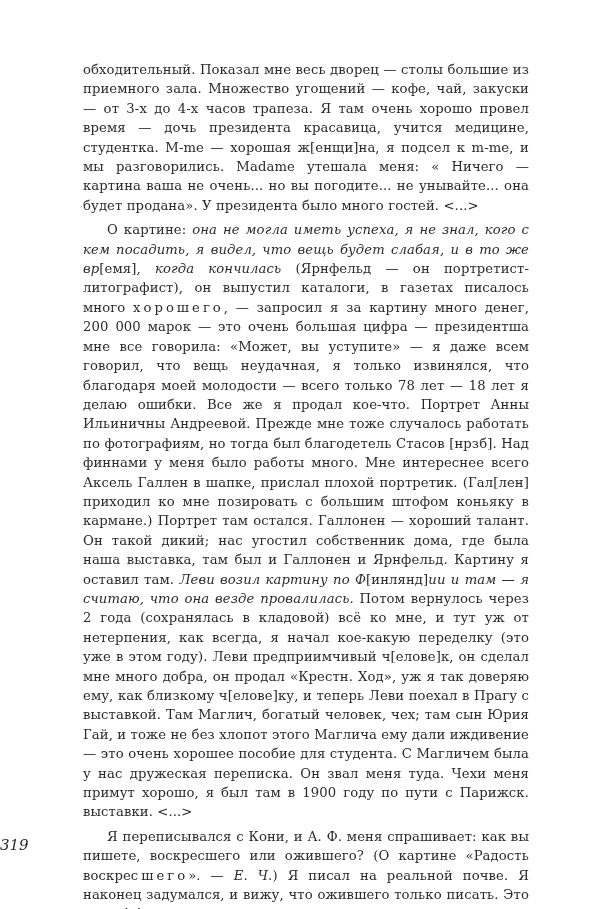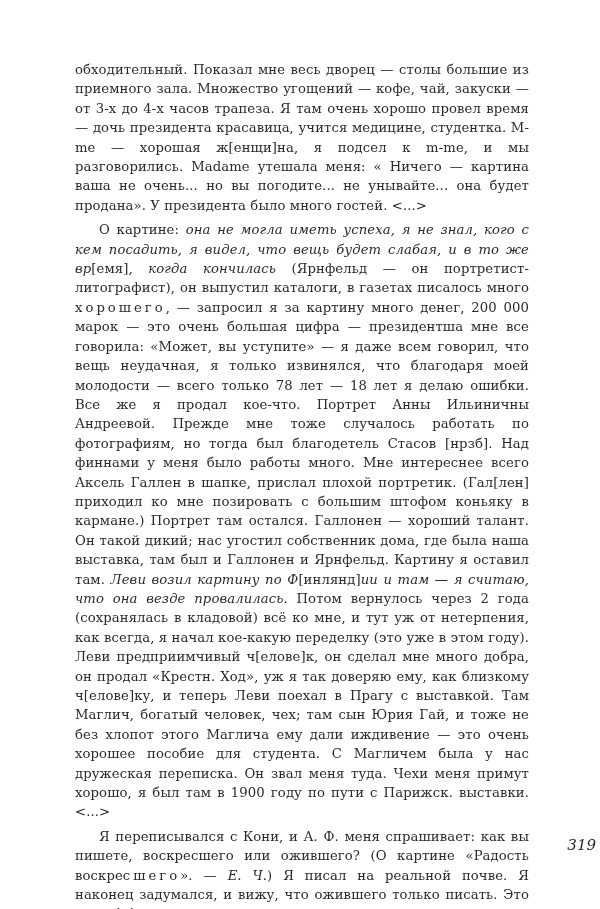--- a/index.html
+++ b/index.html
@@ -10,36 +10,35 @@
     top: 60px;
     width: 454px;
     font-family: "DejaVu Serif", "Liberation Serif", serif;
     font-size: 13.2px;
     line-height: 19.4px;
     color: #2a2a2a;
     text-align: justify;
     hyphens: manual;
     letter-spacing: 0.1px;
   }
-  .para { margin: 0 0 5px 0; }
+  .para { margin: 0 0 5px 8px; }
   .para.indent { text-indent: 24px; }
   .para.first { text-indent: 0; }
   em { font-style: italic; }
   .sp { letter-spacing: 3px; }
   .page-number {
     position: absolute;
     left: 0;
     width: 588px;
     top: 836px;
-    text-align: right;
+    text-align: left;
     font-family: "DejaVu Serif", "Liberation Serif", serif;
     font-style: italic;
     font-size: 15px;
     color: #2a2a2a;
-    margin-left: 8px;
   }
 </style>
 </head>
 <body>
 
 <div class="page">
   <p class="para first"><span>обходительный. Показал мне весь дворец — столы большие из приемного зала. Множество угощений — кофе, чай, закуски — от 3-х до 4-х часов трапеза. Я там очень хорошо провел время — дочь президента красавица, учится медицине, студентка. M-me — хорошая ж[енщи]на, я подсел к m-me, и мы разговорились. Madame утешала меня: « Ничего — картина ваша не очень... но вы погодите... не унывайте... она будет продана». У президента было много гостей. &lt;...&gt;</span></p>
   <p class="para indent"><span>О картине: </span><em>она не могла иметь успеха, я не знал, кого с кем посадить, я видел, что вещь будет слабая, и в то же вр</em><span>[емя]</span><em>, когда кончилась</em><span> (Ярнфельд — он портретист-литографист), он выпустил каталоги, в газетах писалось много </span><span class="sp">хорошего</span><span>, — запросил я за картину много денег, 200 000 марок — это очень большая цифра — президентша мне все говорила: «Может, вы уступите» — я даже всем говорил, что вещь неудачная, я только извинялся, что благодаря моей молодости — всего только 78 лет — 18 лет я делаю ошибки. Все же я продал кое-что. Портрет Анны Ильиничны Андреевой. Прежде мне тоже случалось работать по фотографиям, но тогда был благодетель Стасов [нрзб]. Над финнами у меня было работы много. Мне интереснее всего Аксель Галлен в шапке, прислал плохой портретик. (Гал[лен] приходил ко мне позировать с большим штофом коньяку в кармане.) Портрет там остался. Галлонен — хороший талант. Он такой дикий; нас угостил собственник дома, где была наша выставка, там был и Галлонен и Ярнфельд. Картину я оставил там. </span><em>Леви возил картину по Ф</em><span>[инлянд]</span><em>ии и там — я считаю, что она везде провалилась.</em><span> Потом вернулось через 2 года (сохранялась в кладовой) всё ко мне, и тут уж от нетерпения, как всегда, я начал кое-какую переделку (это уже в этом году). Леви предприимчивый ч[елове]к, он сделал мне много добра, он продал «Крестн. Ход», уж я так доверяю ему, как близкому ч[елове]ку, и теперь Леви поехал в Прагу с выставкой. Там Маглич, богатый человек, чех; там сын Юрия Гай, и тоже не без хлопот этого Маглича ему дали иждивение — это очень хорошее пособие для студента. С Магличем была у нас дружеская переписка. Он звал меня туда. Чехи меня примут хорошо, я был там в 1900 году по пути с Парижск. выставки. &lt;...&gt;</span></p>
   <p class="para indent"><span>Я переписывался с Кони, и А. Ф. меня спрашивает: как вы пишете, воскресшего или ожившего? (О картине «Радость воскре</span><span class="sp">сшего</span><span>». — </span><em>Е. Ч.</em><span>) Я писал на реальной почве. Я наконец задумался, и вижу, что ожившего только писать. Это проза! А воскресшего — нужно переходить к легенде — здесь полное впечатление мира чудес, мира легенды — есть — нужно быть большим талантом — а я посредствен[ность], и ничего не выходит. &lt;...&gt;»</span></p>
 

